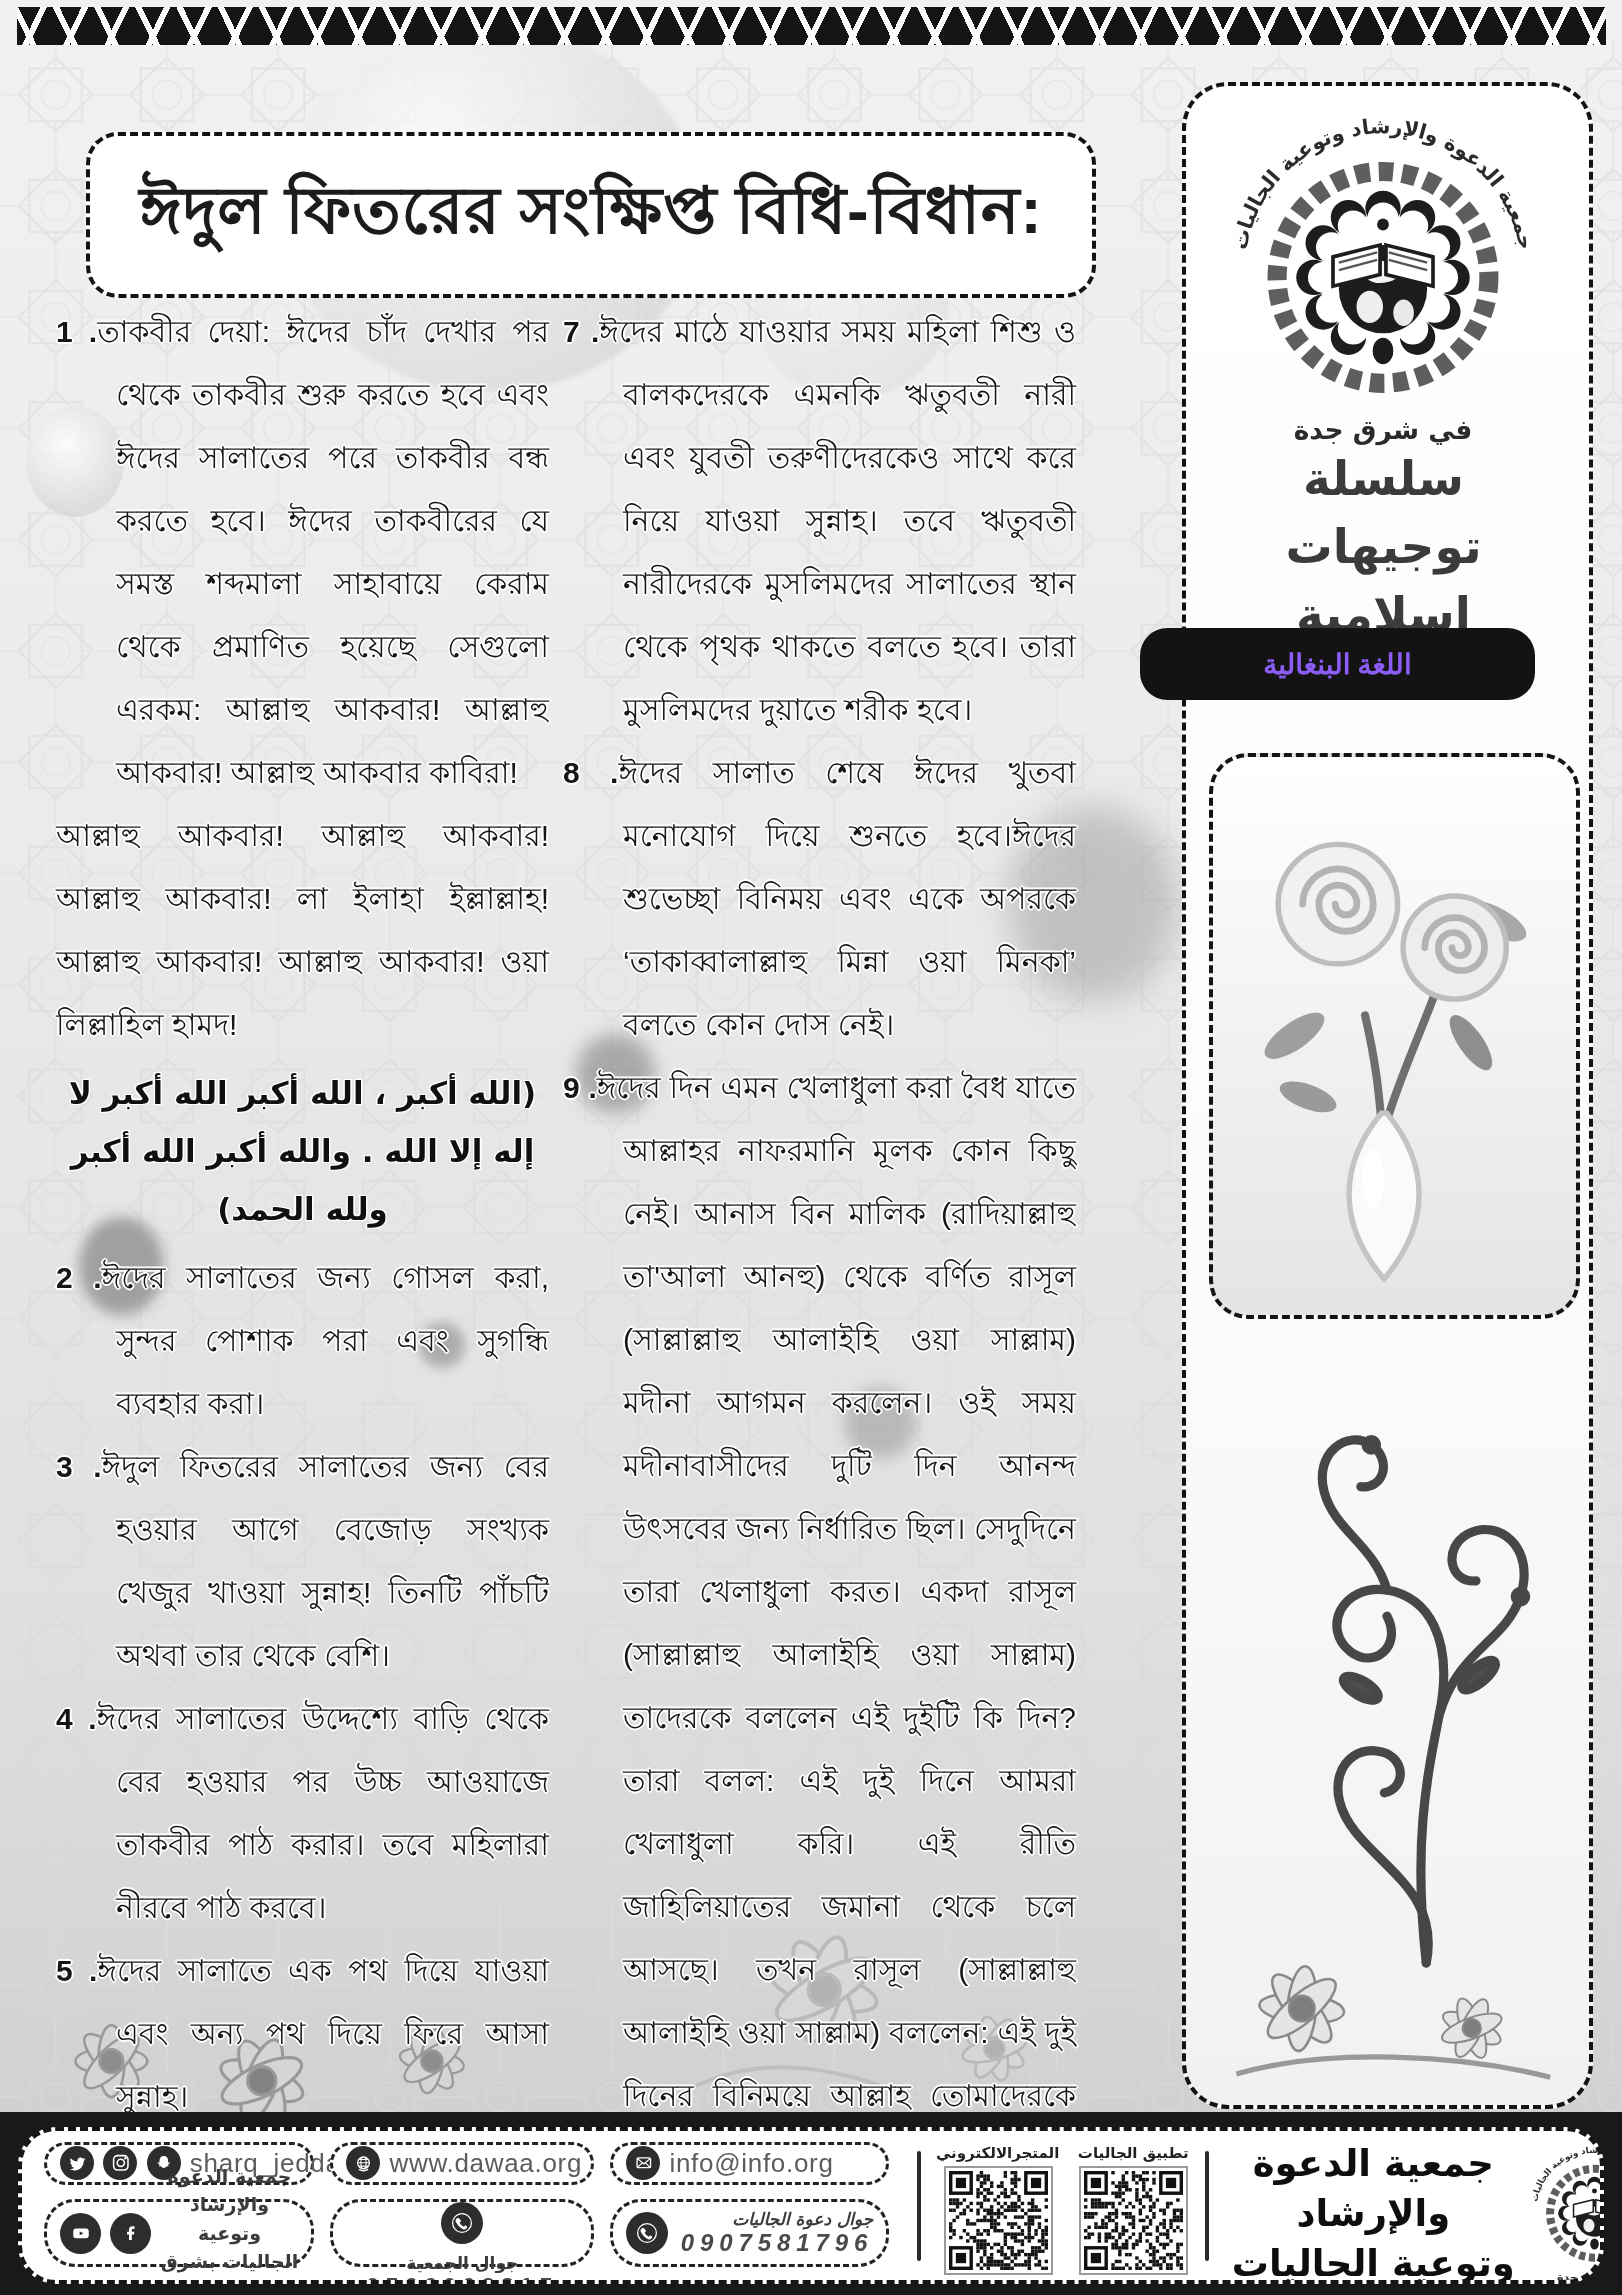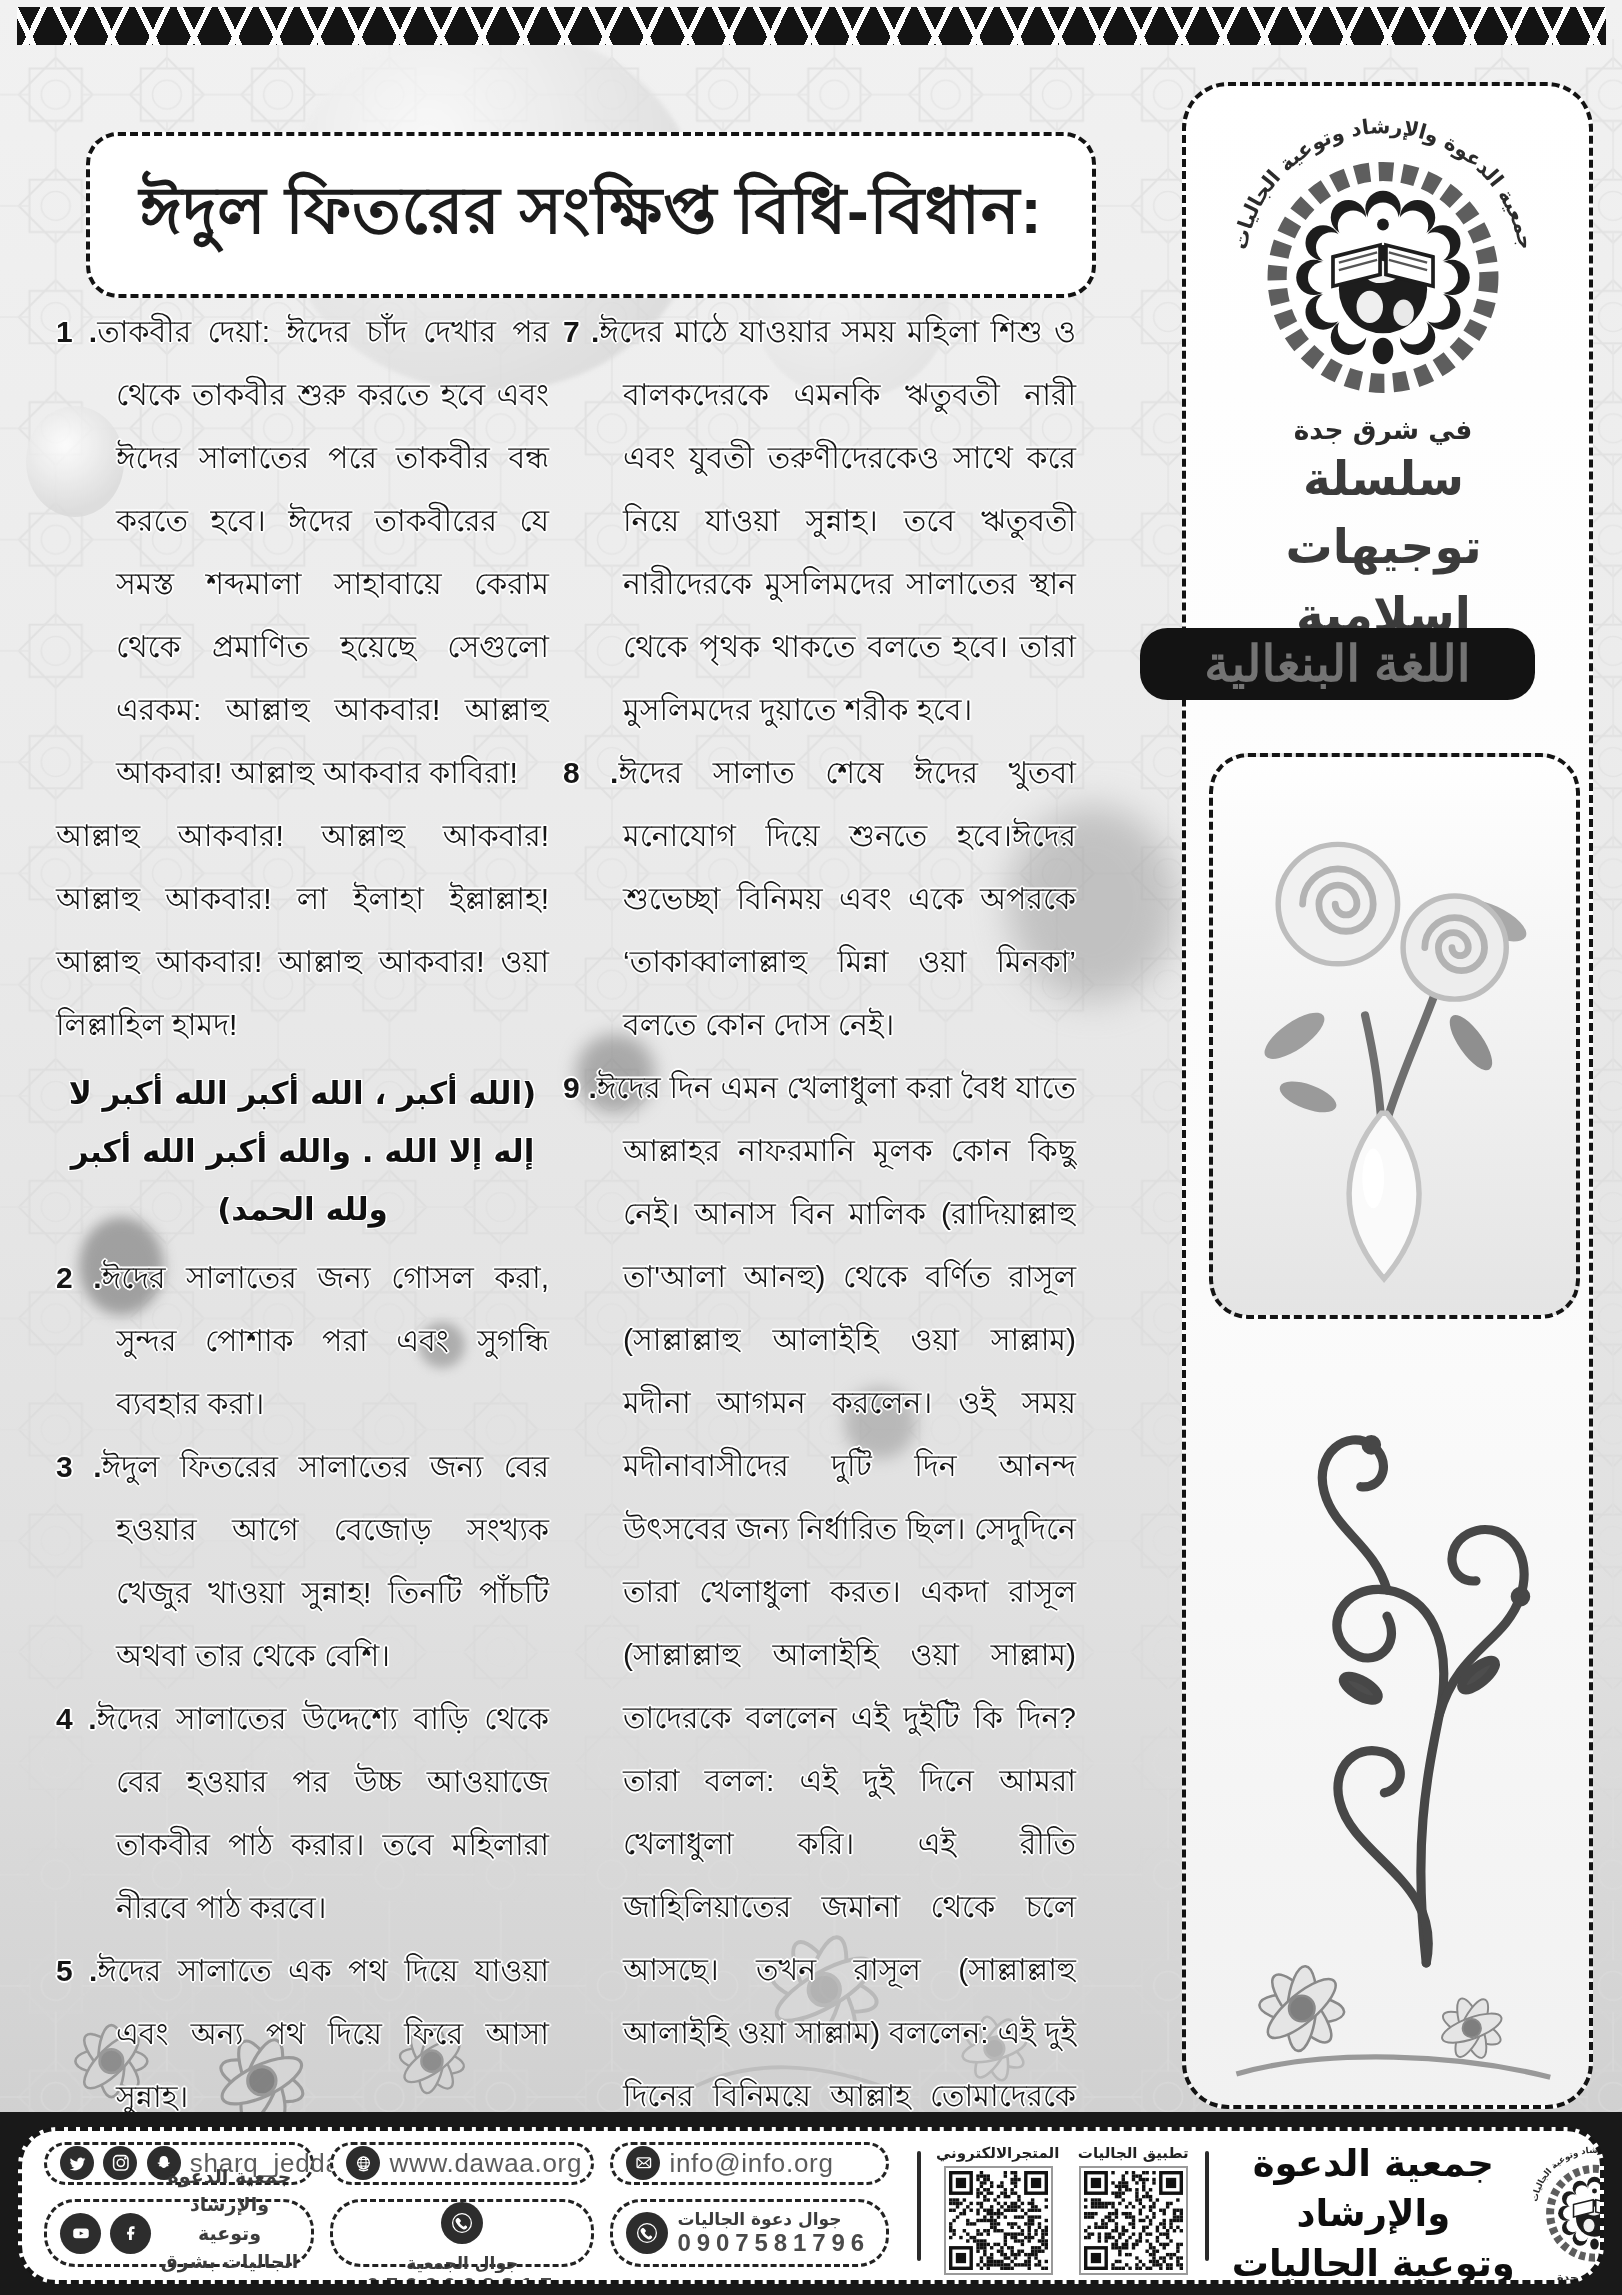--- a/index.html
+++ b/index.html
@@ -37,21 +37,21 @@
     text-shadow:1.3px 1.3px 0 #fff,-1.3px -1.3px 0 #fff,1.3px -1.3px 0 #fff,-1.3px 1.3px 0 #fff;}
 
   .sidebar{position:absolute;left:1182px;top:82px;width:403px;height:2019px;
     background:linear-gradient(180deg,#ffffff 0%,#fbfbfb 60%,#f1f1f1 100%);
     border:4.6px dashed #131313;border-radius:46px;}
   .emblem-big{position:absolute;left:1218px;top:98px;width:330px;height:353px;}
   .series{position:absolute;left:1204px;top:445px;width:359px;text-align:center;direction:rtl;
     font-family:"DejaVu Sans",sans-serif;font-size:47px;font-weight:bold;color:#3b3b3b;line-height:1.45;}
   .lang-badge{position:absolute;left:1140px;top:628px;width:395px;height:72px;background:#131313;
     border-radius:27.5px;display:flex;align-items:center;justify-content:center;}
-  .lang-badge span{color:#737373;font-family:Liberation Sans, sans-serif;font-size:50px;font-weight:bold;direction:rtl;}
+  .lang-badge span{color:#8b5cf6;font-family:Liberation Serif, serif;font-size:28px;font-weight:bold;direction:rtl;}
   .vase-box{position:absolute;left:1209px;top:753px;width:363px;height:558px;
     background:linear-gradient(180deg,#ffffff,#e4e4e4);border:4.6px dashed #141414;border-radius:39px;overflow:hidden;}
   .swirl{position:absolute;left:1230px;top:1348px;width:314px;height:628px;}
   .side-flowers{position:absolute;left:1197px;top:1917px;width:373px;height:170px;opacity:.85;}
   .deco-flowers-left{position:absolute;left:13px;top:1963px;width:550px;height:157px;opacity:.8;}
   .deco-flowers-mid{position:absolute;left:628px;top:1898px;width:458px;height:216px;opacity:.45;}
 
   .footer-bg{position:absolute;left:0;top:2112px;width:1623px;height:183px;background:#191919;}
   .footer-box{position:absolute;left:18.3px;top:2127px;width:1586px;height:157px;background:#fff;
     border:4.6px dashed #161616;border-radius:38px;box-sizing:border-box;overflow:hidden;}
@@ -349,21 +349,21 @@
       </span>
     </div>
 
     <div class="pill" style="left:588px;top:68px;width:279px;height:68px;">
       <span class="badge" style="width:42px;height:42px;">
           <svg width="22" height="22" viewBox="0 0 34 34">
             <path fill="#fff" d="M23.8 21.5c-.9-.8-2-.8-2.8 0l-1.3 1.3c-2.3-1-5.2-3.9-6.4-6.2l1.4-1.4c.8-.8.8-1.9 0-2.8l-2.6-2.6c-.8-.8-2-.8-2.8 0l-1.5 1.5c-1 1-1 3 .1 5.1 1.9 3.8 6.1 8 9.9 9.9 2.1 1.1 4.1 1.1 5.1.1l1.5-1.5c.8-.8.8-2 0-2.8l-.6-.6z"></path>
             <circle cx="17" cy="17" r="14.5" fill="none" stroke="#fff" stroke-width="2"></circle>
           </svg>
         </span>
-      <span style="flex:1;text-align:left;">
+      <span style="flex:1;text-align:right;font-style:italic;">
         <span class="ar-small phone-label" style="display:block;">جوال دعوة الجاليات</span>
         <span class="phone-num">0907581796</span>
       </span>
     </div>
 
     <div class="vsep" style="left:895px;top:19.6px;height:110px;"></div>
 
     <div class="qr-wrap" style="left:915px;top:13px;width:122px;">
       <div class="qr-label">المتجرالالكتروني</div>
       <span class="qr-frame"><svg class="qr" viewBox="0 0 29 29">

